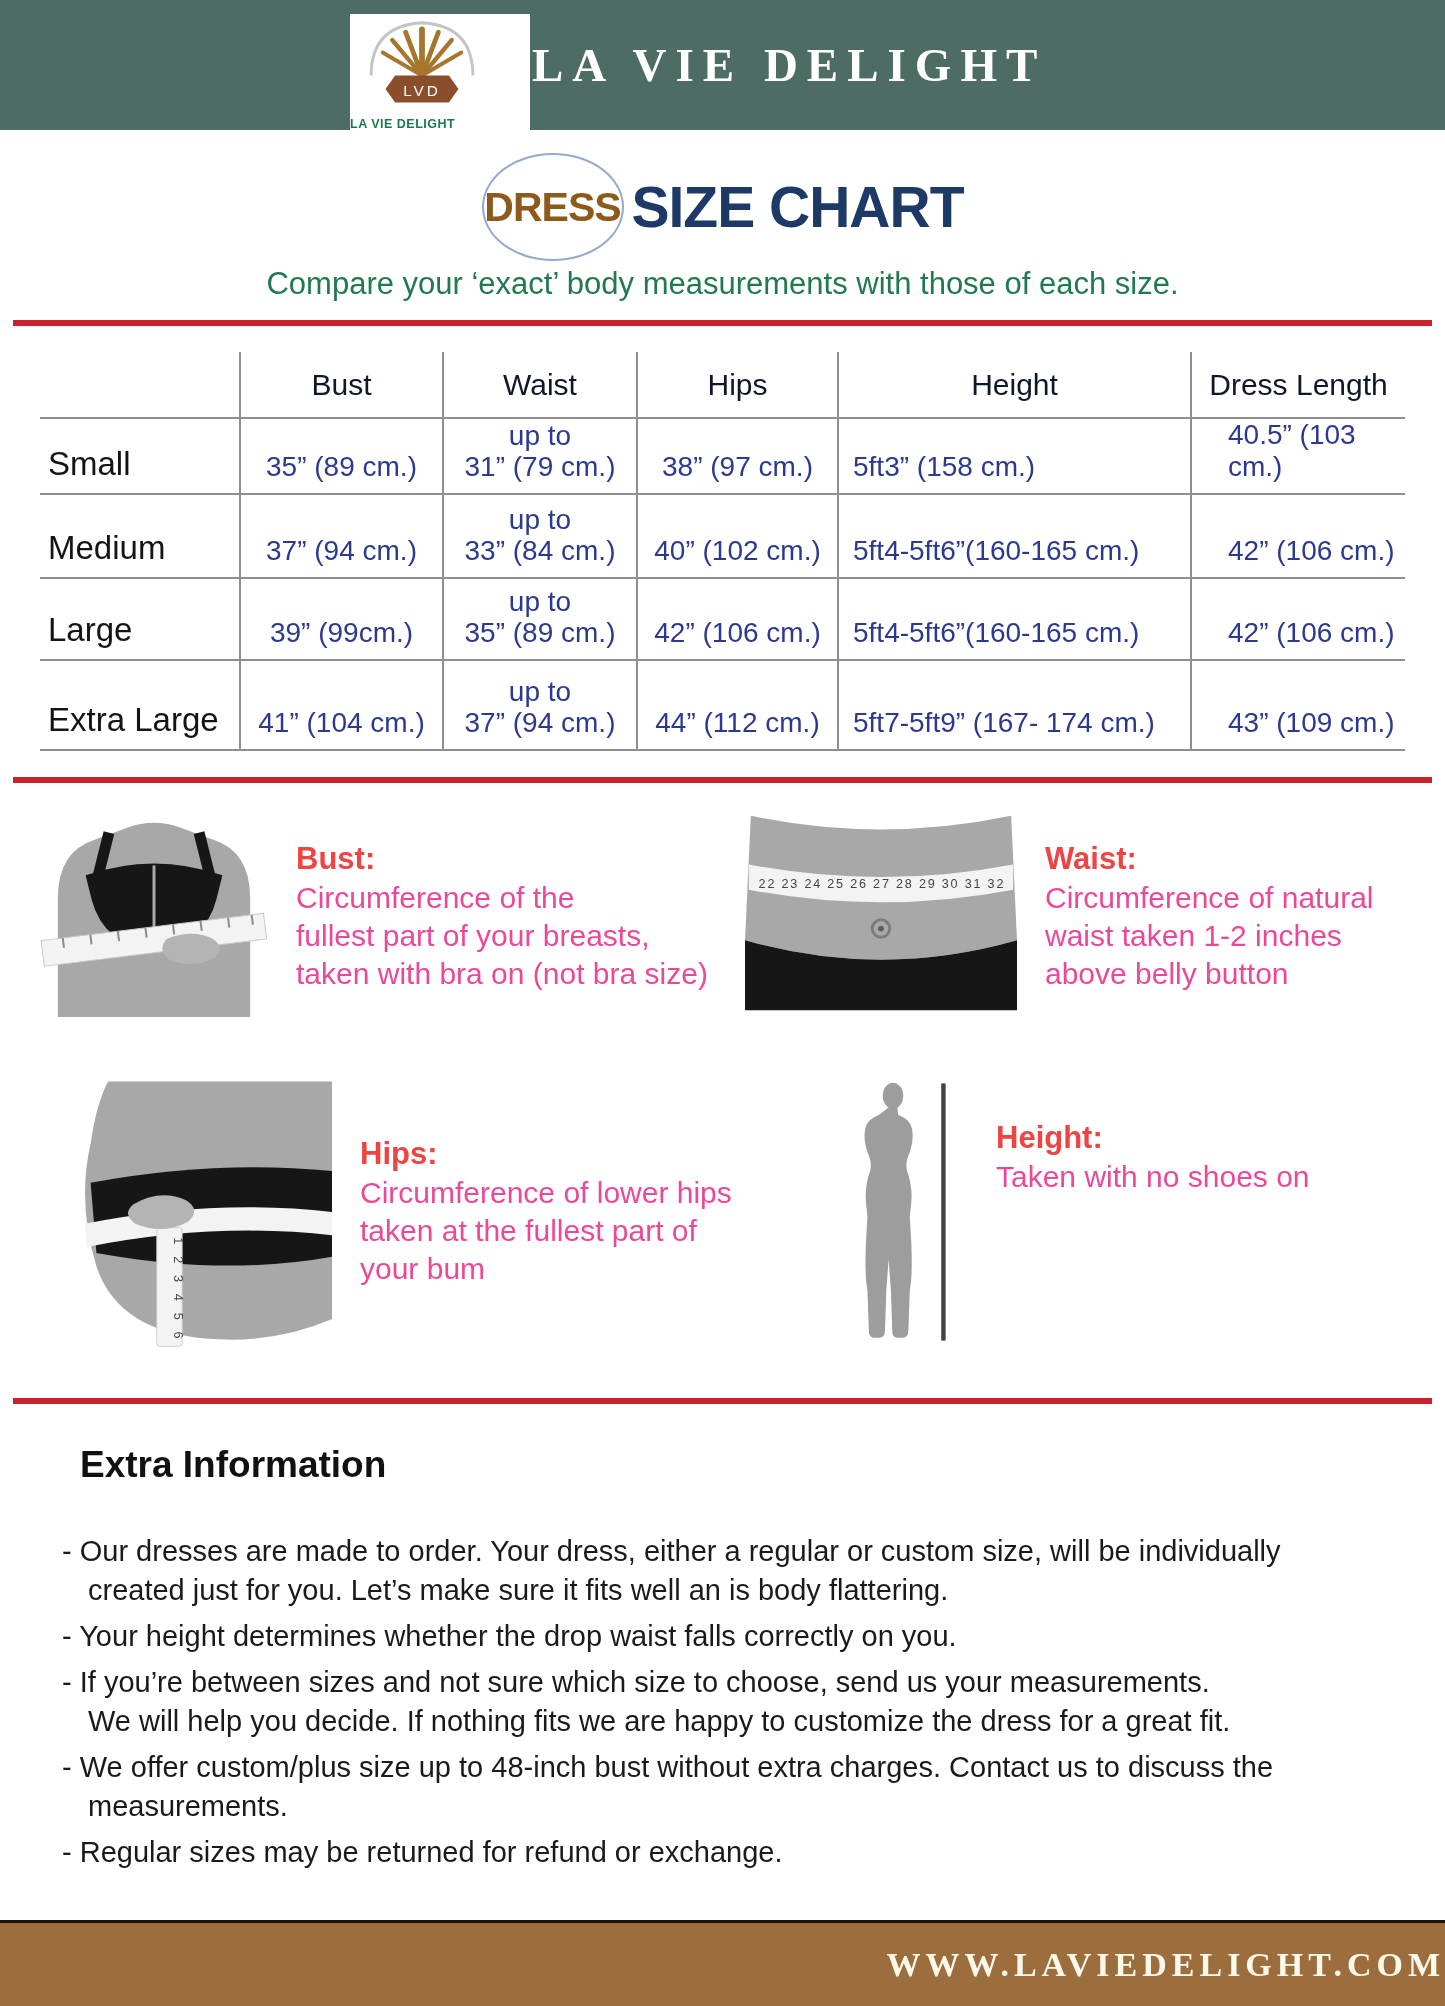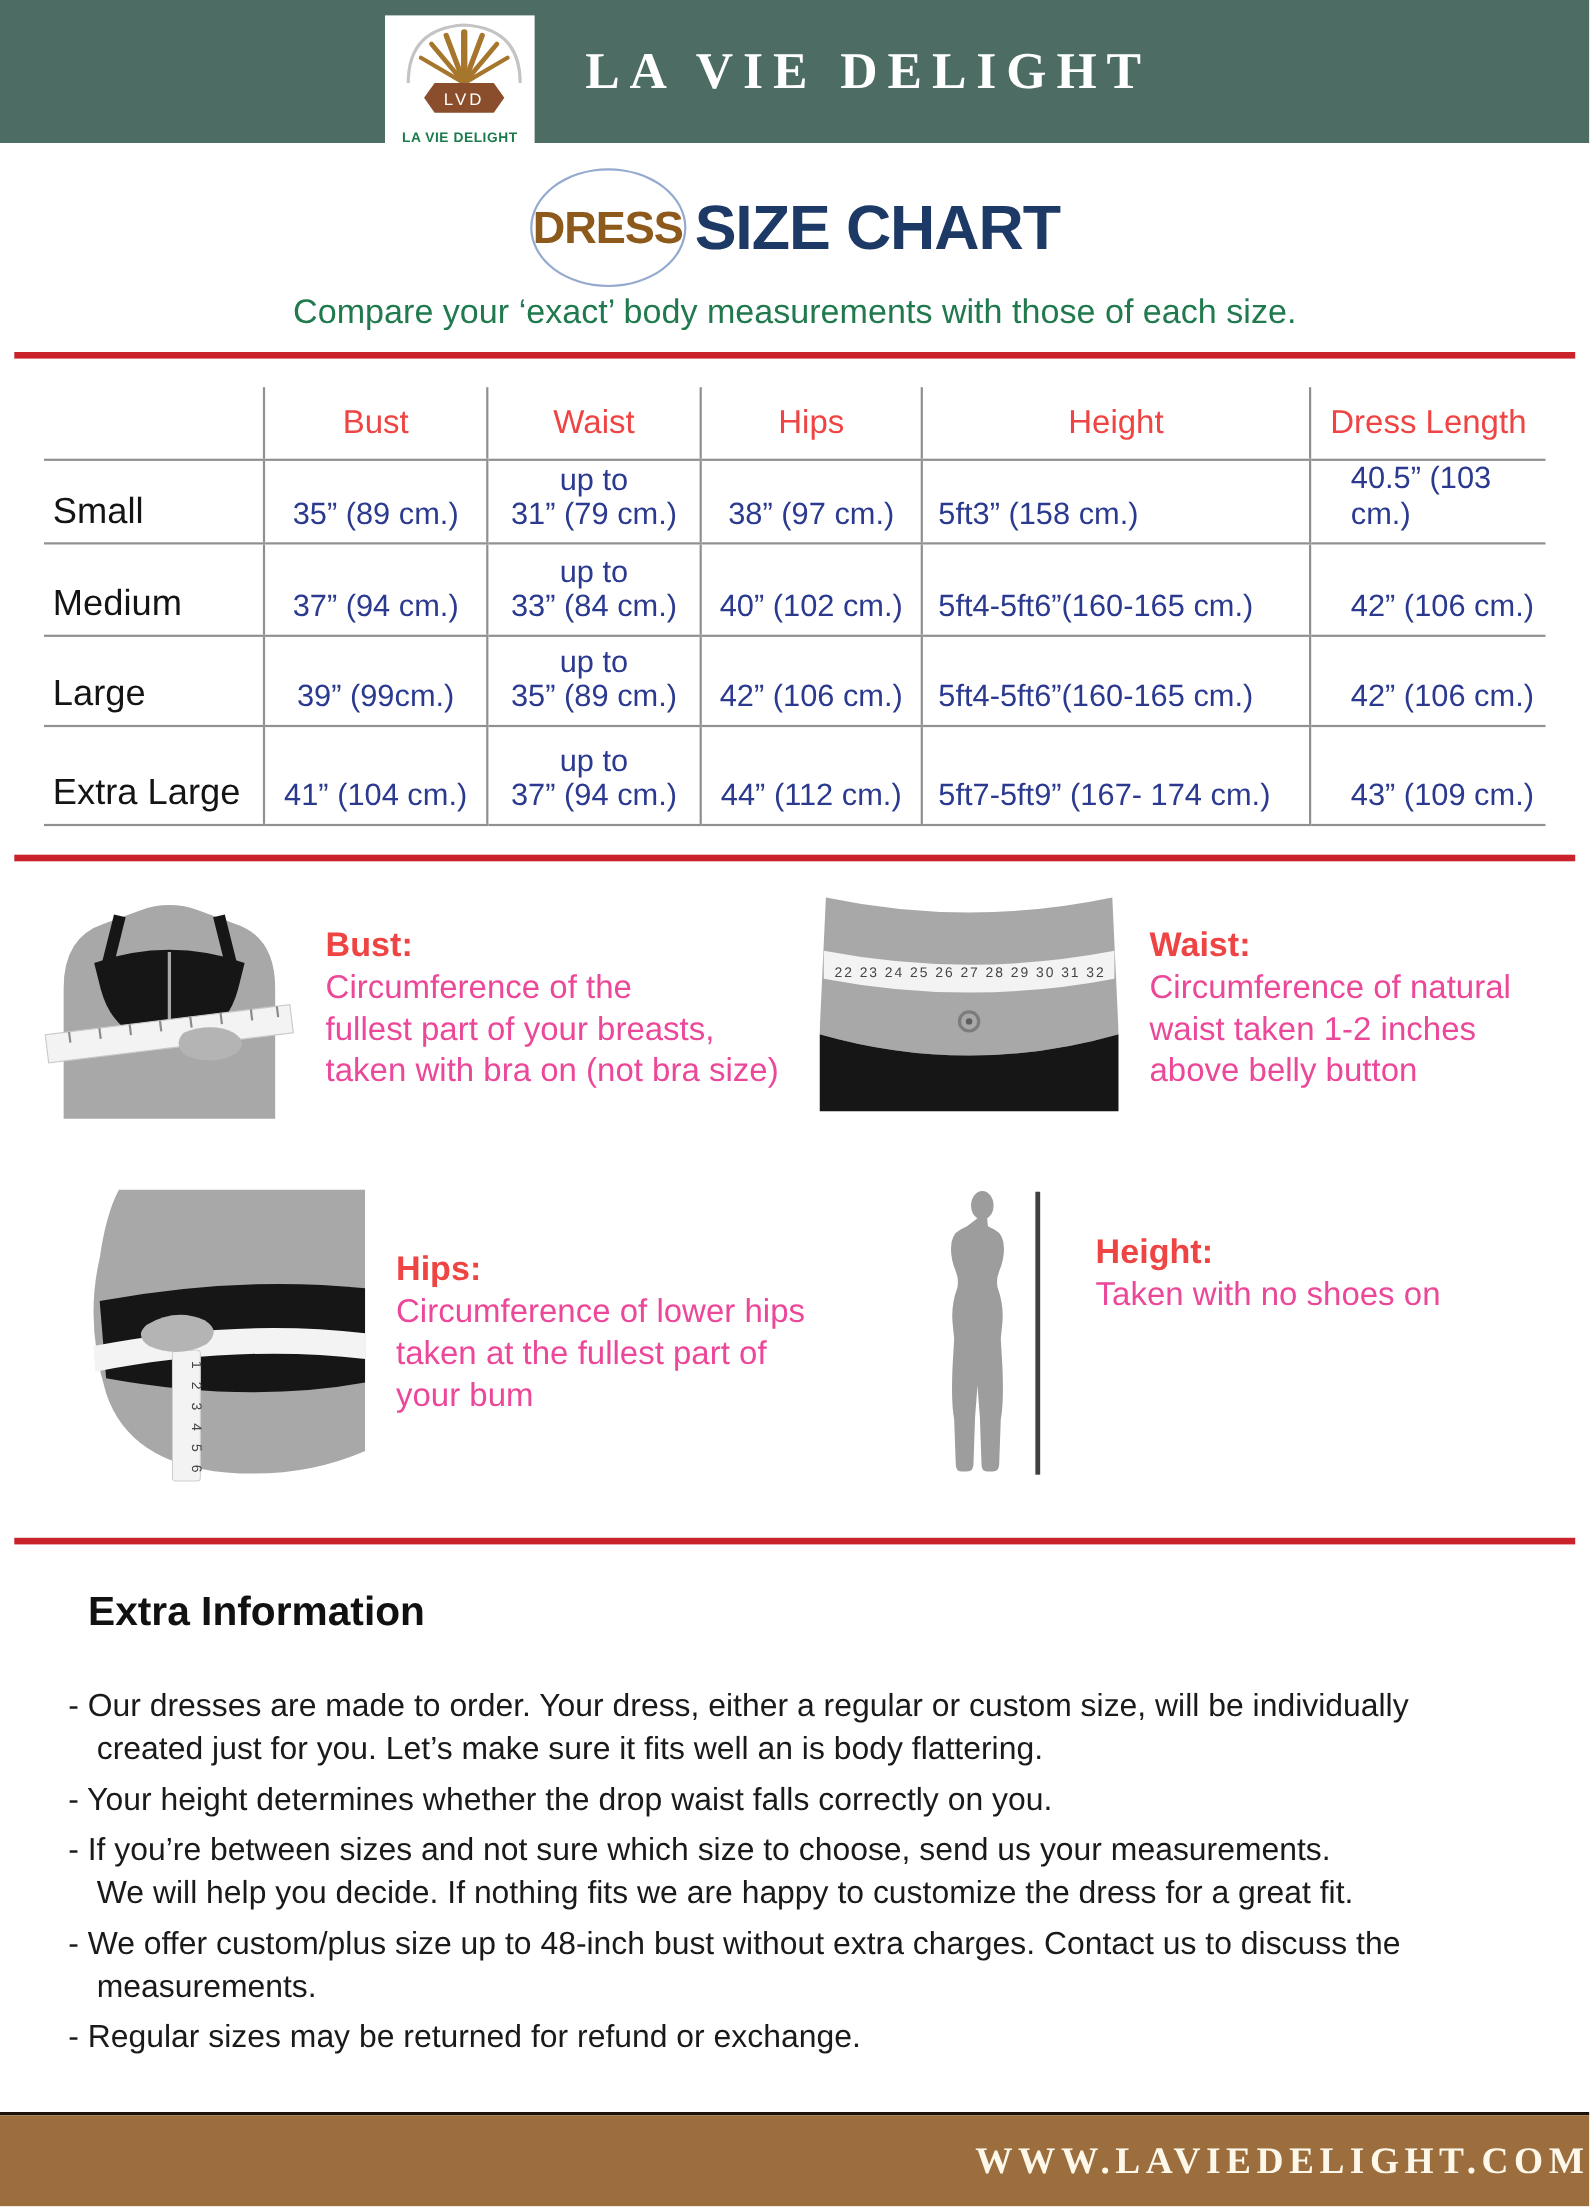--- a/index.html
+++ b/index.html
@@ -1,22 +1,22 @@
 <!DOCTYPE html>
 <html><head>
 <meta charset="utf-8">
 <style>
   * { box-sizing: border-box; margin: 0; padding: 0; }
   body { background: #ffffff; font-family: "Liberation Sans", sans-serif; }
   .page { position: relative; width: 1445px; height: 2006px; background: #ffffff; overflow: hidden; margin: 0 auto; }
 
   
   .header { position: relative; height: 130px; background: #4d6d64; }
-  .logo-box { position: absolute; left: 350px; top: 14px; width: 136px; height: 124px;
-              background: #ffffff; text-align: center; padding-top: 2px; }
+  .logo-box { position: absolute; left: 350px; top: 14px; width: 180px; height: 124px;
+              background: #ffffff; text-align: left; padding-top: 2px; }
   .logo-caption { font-size: 12.5px; font-weight: 700; color: #1b7a4b; letter-spacing: .5px; margin-top: 1px; }
   .brand-name { position: absolute; left: 532px; top: 0; height: 130px; line-height: 130px;
                 font-family: "Liberation Serif", serif; font-weight: 700; font-size: 47px;
                 color: #ffffff; letter-spacing: 9px; white-space: nowrap; }
 
   
   .title-row { display: flex; justify-content: center; align-items: center; margin-top: 22px; height: 110px; }
   .dress-badge { width: 142px; height: 108px; border: 2px solid #94aacf; border-radius: 50%;
                  display: flex; align-items: center; justify-content: center; background: #fff; }
   .dress-badge span { font-size: 41px; font-weight: 800; color: #8d5a1b; letter-spacing: -1px; }
@@ -25,21 +25,21 @@
   .red-line { height: 6px; background: #c9222b; margin: 0 13px; }
   .rl1 { margin-top: 18px; }
   .rl2 { margin-top: 26px; }
   .rl3 { margin-top: 10px; }
 
   
   .table-wrap { margin: 26px 40px 0 40px; }
   table.size-chart { border-collapse: collapse; width: 100%; table-layout: fixed; }
   .size-chart th, .size-chart td { border-bottom: 2px solid #909090; font-weight: 400; }
   .size-chart th:nth-child(n+2), .size-chart td:nth-child(n+2) { border-left: 2px solid #8f8f8f; }
-  .size-chart thead th { height: 66px; font-size: 30px; color: #ef4444; vertical-align: middle; text-align: center; }
+  .size-chart thead th { height: 66px; font-size: 30px; color: #0f172a; vertical-align: middle; text-align: center; }
   .size-chart td { vertical-align: bottom; padding-bottom: 10px; font-size: 28px; color: #2b3a8f; text-align: center; }
   .size-chart td.size-name { font-size: 33px; color: #141414; text-align: left; padding-left: 8px; }
   .size-chart td.height-cell, .size-chart td.length-cell { text-align: left; padding-left: 14px; }
   .size-chart td.length-cell { padding-left: 36px; }
   .size-chart tr.r1 td { height: 76px; }
   .size-chart tr.r2 td { height: 84px; }
   .size-chart tr.r3 td { height: 82px; }
   .size-chart tr.r4 td { height: 90px; }
   .waist-note { display: block; line-height: 30px; }
 

